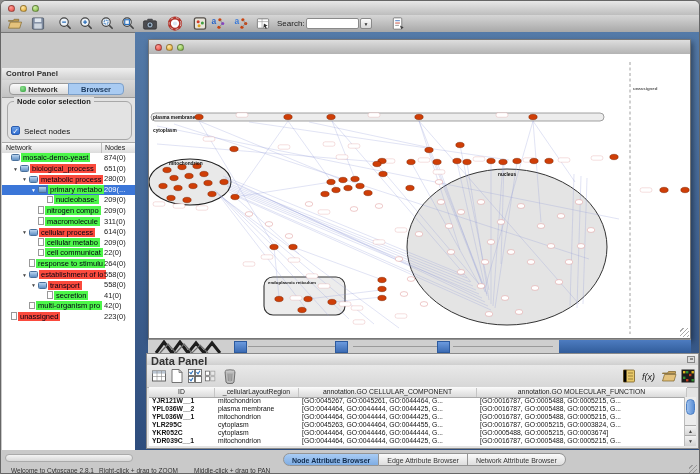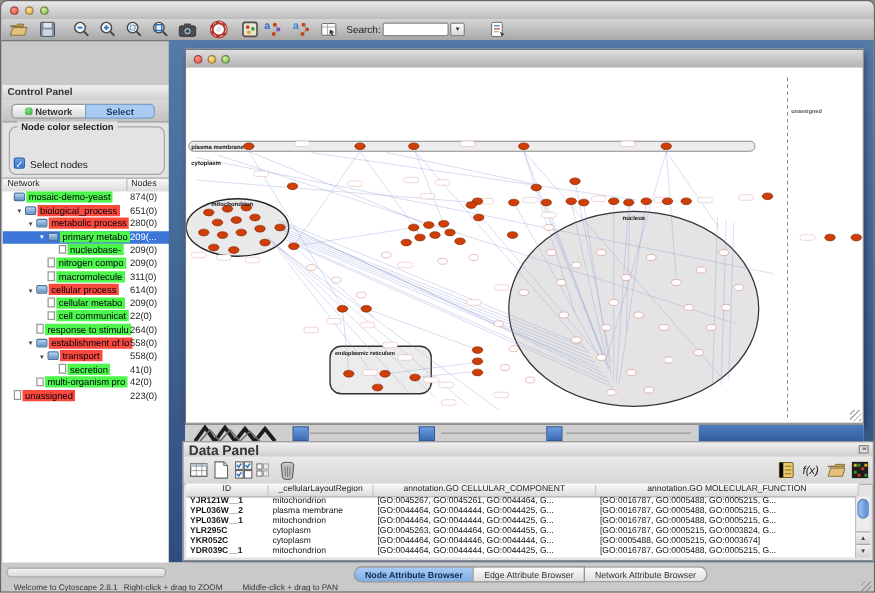--- a/index.html
+++ b/index.html
@@ -196,21 +196,21 @@
         </svg></span>
   </div>
 
   <div class="cpanel">
     <div class="cphead">
       <span class="t">Control Panel</span>
       <span class="floaticon"></span>
     </div>
     <div class="cptabs">
       <span class="tab network"><span class="netic"></span><span>Network</span></span>
-      <span class="tab mosaic"><span>Select</span></span>
+      <span class="tab mosaic"><span>Browser</span></span>
       <span class="tabarrow">▶</span>
     </div>
     <div class="groupbox">
       <span class="grouptitle">Node color selection</span>
     </div>
     <div class="checkrow">
       <span class="checkbox">✓</span>
       <span class="checklbl">Select nodes</span>
     </div>
     <div class="treehead">

